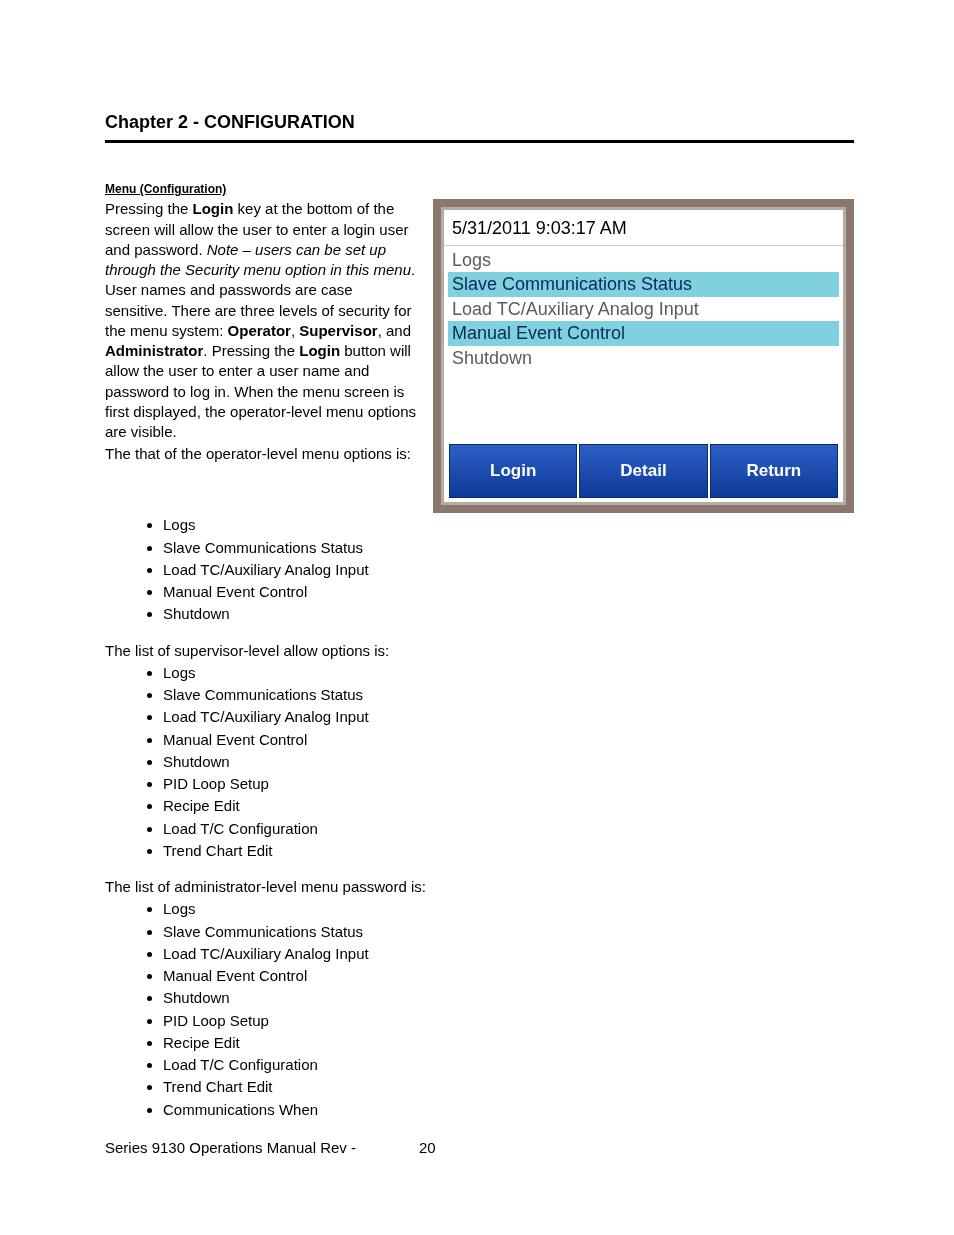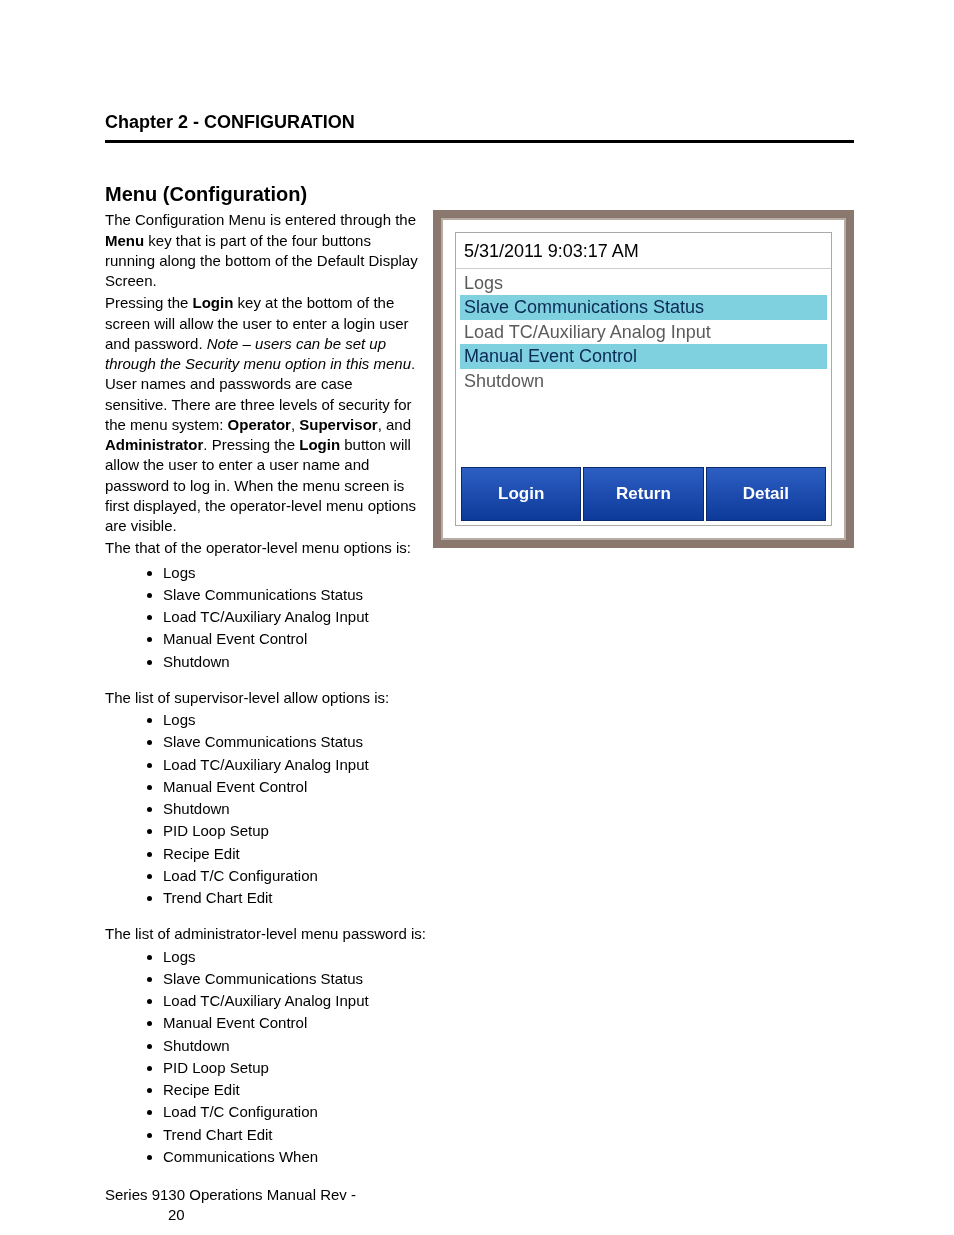--- a/index.html
+++ b/index.html
@@ -15,21 +15,22 @@
     font-weight: bold;
     font-size: 18px;
     margin-bottom: 6px;
   }
   .hr {
     border-bottom: 3px solid #000;
     margin-bottom: 38px;
   }
   .section-title {
     font-weight: bold;
-    font-size: 20px;
+    text-decoration: underline;
+    font-size: 12px;
     margin-bottom: 2px;
   }
   .two-col {
     display: flex;
     align-items: flex-start;
     gap: 14px;
   }
   .left-col {
     width: 314px;
     flex: 0 0 314px;
@@ -48,21 +49,21 @@
     margin: 2px 0;
   }
   .bold { font-weight: bold; }
   .italic { font-style: italic; margin-top: 36px; }
 
   
   .device {
     border: 8px solid #8a786e;
     background: #fff;
     box-shadow: inset 0 0 0 2px #b8ada5;
-    padding: 12px;
+    padding: 0;
   }
   .device-inner {
     margin: 2px;
     border: 1px solid #aaa;
     background: #fff;
   }
   .dev-time {
     font-family: Arial, sans-serif;
     font-size: 18px;
     color: #000;
@@ -98,59 +99,55 @@
     font-size: 17px;
     display: flex;
     align-items: center;
     justify-content: center;
     margin: 0 1px;
   }
   .footer {
     display: flex;
     margin-top: 18px;
     font-size: 15px;
-    flex-direction: column;
   }
   .footer-title { flex: 0 0 auto; }
   .footer-num { margin-left: 63px; }
 </style>
 </head>
 <body>
 
 <div class="chapter-title">Chapter 2 - CONFIGURATION</div>
 <div class="hr"></div>
 
 <div class="section-title">Menu (Configuration)</div>
 
 <div class="two-col">
   <div class="left-col">
-    <p class="para">
-      <span>The Configuration Menu is entered through the </span><span class="bold">Menu</span><span> key that is part of the four buttons running along the bottom of the Default Display Screen.</span>
-    </p>
     <p class="para">
       <span>Pressing the </span><span class="bold">Login</span><span> key at the bottom of the screen will allow the user to enter a login user and password.  </span><span class="italic">Note – users can be set up through the Security menu option in this menu</span><span>.   User names and passwords are case sensitive.  There are three levels of security for the menu system: </span><span class="bold">Operator</span><span>, </span><span class="bold">Supervisor</span><span>, and </span><span class="bold">Administrator</span><span>.  Pressing the </span><span class="bold">Login</span><span> button will allow the user to enter a user name and password to log in.  When the menu screen is first displayed, the operator-level menu options are visible.</span>
     </p>
     <p class="para">The that of the operator-level menu options is:</p>
   </div>
 
   <div class="right-col">
     <div class="device">
       <div class="device-inner">
         <div class="dev-time">5/31/2011 9:03:17 AM</div>
         <div class="dev-list" id="dev-list">
             <div class="dev-row">Logs</div>
             <div class="dev-row hl">Slave Communications Status</div>
             <div class="dev-row">Load TC/Auxiliary Analog Input</div>
             <div class="dev-row hl">Manual Event Control</div>
             <div class="dev-row">Shutdown</div>
           </div>
         <div class="dev-buttons" id="dev-buttons">
             <div class="dev-btn">Login</div>
+            <div class="dev-btn">Detail</div>
             <div class="dev-btn">Return</div>
-            <div class="dev-btn">Detail</div>
           </div>
       </div>
     </div>
   </div>
 </div>
 
 <ul id="op-list">
     <li>Logs</li>
     <li>Slave Communications Status</li>
     <li>Load TC/Auxiliary Analog Input</li>

